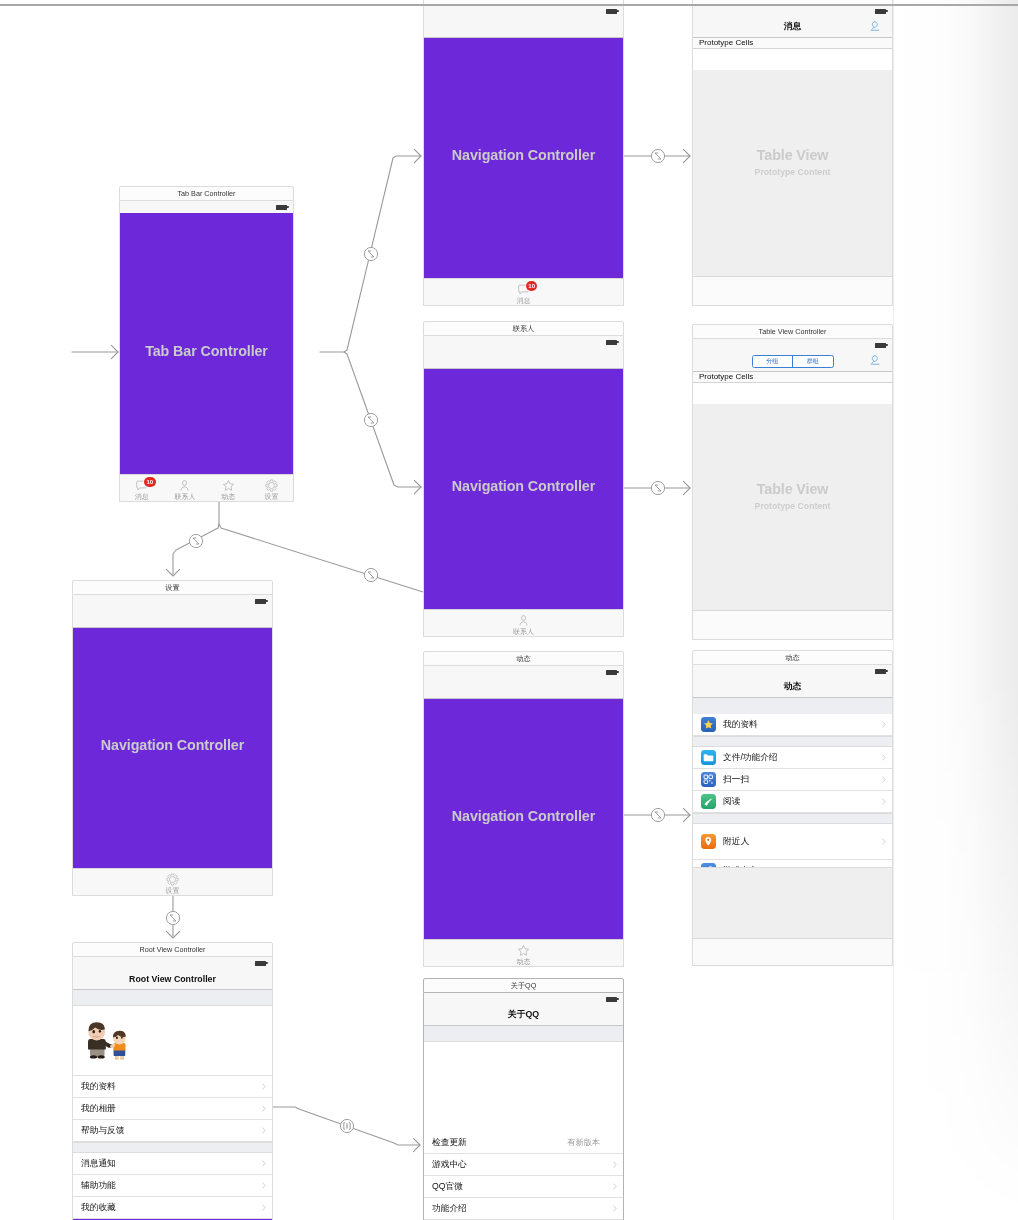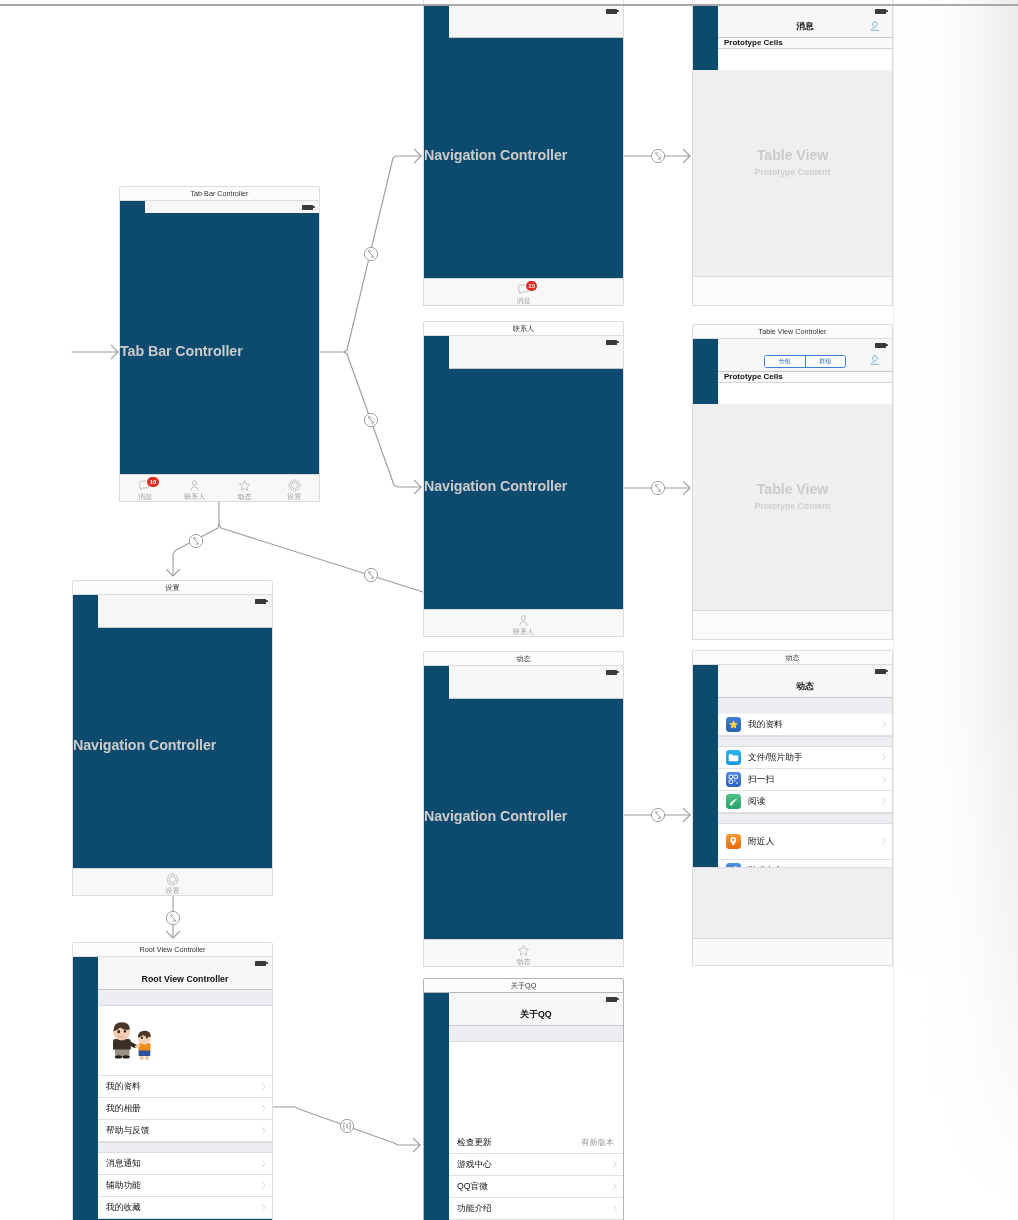--- a/index.html
+++ b/index.html
@@ -14,33 +14,33 @@
       -webkit-mask-image:linear-gradient(180deg,#000 0%,#000 55%,rgba(0,0,0,.45) 82%,rgba(0,0,0,.05) 97%,rgba(0,0,0,0) 100%);
       mask-image:linear-gradient(180deg,#000 0%,#000 55%,rgba(0,0,0,.45) 82%,rgba(0,0,0,.05) 97%,rgba(0,0,0,0) 100%);}
 
   .scene{position:absolute;box-sizing:border-box;}
   .titlebar{position:absolute;left:0;top:0;right:0;height:15px;
       background:#fcfcfc;border:1px solid #dcdcdc;box-sizing:border-box;
       border-radius:2px 2px 0 0;
       display:flex;align-items:center;justify-content:center;}
   .titlebar span{font-size:7.2px;color:#333;white-space:nowrap;}
   .device{position:absolute;left:0;top:15px;right:0;bottom:0;
-      background:#0c4a6e;border:1px solid #dcdcdc;border-top:none;box-sizing:border-box;
-      overflow:hidden;padding-left:25px;}
+      background:#6d28d9;border:1px solid #dcdcdc;border-top:none;box-sizing:border-box;
+      overflow:hidden;}
   .statusbar{position:relative;height:12px;background:#f7f7f7;}
   .battery{position:absolute;right:6px;top:4px;width:11px;height:4.5px;
       background:#3a3a3a;border-radius:.5px;}
   .battery:after{content:"";position:absolute;right:-2px;top:1.2px;width:1.6px;height:2.1px;
       background:#3a3a3a;border-radius:0 1px 1px 0;}
   .navbar{position:relative;height:20px;background:#f7f7f7;
       border-bottom:1px solid #c8c8c8;display:flex;align-items:center;justify-content:center;}
   .navbar .title{font-size:8.8px;font-weight:bold;color:#111;}
   .navbar .rightbtn{position:absolute;right:11px;top:50%;transform:translateY(-50%);}
   .body-ph{position:absolute;left:0;right:0;top:0;bottom:0;
-      display:flex;flex-direction:column;justify-content:center;}
+      display:flex;flex-direction:column;align-items:center;justify-content:center;}
   .ph-main{font-size:14.3px;font-weight:bold;color:#cbcbcb;letter-spacing:-0.1px;}
   .ph-sub{font-size:8.7px;font-weight:bold;color:#cecece;margin-top:4px;}
 
   .tabbar{position:absolute;left:0;right:0;bottom:0;height:26px;background:#f8f8f8;
       border-top:1px solid #d8d8d8;display:flex;}
   .tabitem{flex:1;display:flex;flex-direction:column;align-items:center;
       justify-content:flex-start;padding-top:4px;position:relative;}
   .tabitem .lbl{font-size:7px;color:#9a9a9a;margin-top:0.5px;line-height:7px;}
   .badge{position:absolute;background:#e02a22;border-radius:5px;color:#fff;
       font-size:6px;font-weight:bold;line-height:1;display:flex;align-items:center;
@@ -49,21 +49,21 @@
   .cell{background:#fff;border-bottom:1px solid #e0e0e0;display:flex;align-items:center;
       padding:0 6px 0 8px;position:relative;box-sizing:border-box;height:14px;}
   .cell .ct{font-size:8.7px;color:#111;letter-spacing:0;}
   .cell .rt{font-size:8.2px;color:#9a9a9a;margin-left:auto;}
   .chev{margin-left:auto;}
   .cellicon{width:15px;height:15px;border-radius:3.4px;margin-right:7px;flex:0 0 auto;
       display:flex;align-items:center;justify-content:center;}
 
   .protohdr{background:#fafafa;border-bottom:1px solid #d4d4d4;height:10px;
       display:flex;align-items:center;padding-left:6px;}
-  .protohdr span{font-size:8px;font-weight:bold;color:#0e0e0e;line-height:10px;}
+  .protohdr span{font-size:8px;font-weight:normal;color:#0e0e0e;line-height:10px;}
   .protocell{background:#fff;height:22px;border-bottom:1px solid #c9c9c9;}
 
   .avatarimg{width:46px;height:46px;margin-left:1px;}
 
   .segctl{display:flex;border:1px solid #3b7fd4;border-radius:2.5px;overflow:hidden;height:11px;
       width:80px;background:#fff;}
   .seg{flex:1;display:flex;align-items:center;justify-content:center;}
   .seg + .seg{border-left:1px solid #3b7fd4;}
   .seg span{font-size:6px;color:#1f62c0;}
   .seg-sel{background:#fff;}
@@ -122,21 +122,21 @@
       <circle cx="658" cy="156" r="6.6" fill="#ffffff" stroke="#9a9a9a" stroke-width="0.95"></circle>
       <path d="M655.0 153.0 L661.0 159.0" stroke="#9a9a9a" stroke-width="0.95"></path>
       <path d="M655.0 153.0 L658.2 153.0 M661.0 159.0 L657.8 159.0" stroke="#9a9a9a" stroke-width="0.95"></path>
       <circle cx="658" cy="488" r="6.6" fill="#ffffff" stroke="#9a9a9a" stroke-width="0.95"></circle>
       <path d="M655.0 485.0 L661.0 491.0" stroke="#9a9a9a" stroke-width="0.95"></path>
       <path d="M655.0 485.0 L658.2 485.0 M661.0 491.0 L657.8 491.0" stroke="#9a9a9a" stroke-width="0.95"></path>
       <circle cx="658" cy="815" r="6.6" fill="#ffffff" stroke="#9a9a9a" stroke-width="0.95"></circle>
       <path d="M655.0 812.0 L661.0 818.0" stroke="#9a9a9a" stroke-width="0.95"></path>
       <path d="M655.0 812.0 L658.2 812.0 M661.0 818.0 L657.8 818.0" stroke="#9a9a9a" stroke-width="0.95"></path>
     </svg>
-    <div class="scene" style="left:119px;top:186px;width:201px;height:316px">
+    <div class="scene" style="left:119px;top:186px;width:175px;height:316px">
   <div class="titlebar" style="border-color:#dcdcdc">
         <span>Tab Bar Controller</span>
       </div>
   <div class="device" style="border-color:#dcdcdc">
         <div class="statusbar">
           <div class="battery"></div>
         </div>
         <div class="body-ph">
           <div class="ph-main">Tab Bar Controller</div>
         </div>
@@ -352,21 +352,21 @@
             <path d="M0.8 0.9L3.1 3.5L0.8 6.1"></path>
           </svg>
         </div>
         <div style="height:11px;background:#eceef1;border-top:1px solid #dcdcdc;border-bottom:1px solid #dcdcdc;box-sizing:border-box"></div>
         <div class="cell" style="height:22px">
           <div class="cellicon" style="background:linear-gradient(180deg,#2fb3ee,#1496e0)">
             <svg width="11" height="9.5" viewBox="0 0 24 20">
               <path d="M1.5 4.2a1.7 1.7 0 0 1 1.7-1.7h5.6l2 2.4h10a1.7 1.7 0 0 1 1.7 1.7v9.2a1.7 1.7 0 0 1-1.7 1.7H3.2a1.7 1.7 0 0 1-1.7-1.7z" fill="#fff"></path>
             </svg>
           </div>
-          <div class="ct">文件/照片助手</div>
+          <div class="ct">文件/功能介绍</div>
           <svg class="chev" width="4" height="7" viewBox="0 0 4 7" fill="none" stroke="#c9c9ce" stroke-width="0.85" stroke-linecap="round" stroke-linejoin="round">
             <path d="M0.8 0.9L3.1 3.5L0.8 6.1"></path>
           </svg>
         </div>
         <div class="cell" style="height:22px">
           <div class="cellicon" style="background:linear-gradient(180deg,#4d86dd,#2a61bd)">
             <svg width="10.5" height="10.5" viewBox="0 0 24 24">
               <rect x="2.5" y="2.5" width="8" height="8" rx="1.2" fill="none" stroke="#fff" stroke-width="2.2"></rect>
               <rect x="13.5" y="2.5" width="8" height="8" rx="1.2" fill="none" stroke="#fff" stroke-width="2.2"></rect>
               <rect x="2.5" y="13.5" width="8" height="8" rx="1.2" fill="none" stroke="#fff" stroke-width="2.2"></rect>
@@ -510,21 +510,21 @@
         <div class="statusbar">
           <div class="battery"></div>
         </div>
         <div class="navbar">
   <div class="title">关于QQ</div>
 </div>
         <div style="height:16px;background:#eceef1;border-bottom:1px solid #dcdcdc;box-sizing:border-box"></div>
         <div style="height:90px;background:#fff"></div>
         <div class="cell" style="height:22px">
           <div class="ct">检查更新</div>
-          <div class="rt" style="margin-right:3px">有新版本</div>
+          <div class="rt" style="margin-right:17px">有新版本</div>
         </div>
         <div class="cell" style="height:22px">
           <div class="ct">游戏中心</div>
           <svg class="chev" width="4" height="7" viewBox="0 0 4 7" fill="none" stroke="#c9c9ce" stroke-width="0.85" stroke-linecap="round" stroke-linejoin="round">
             <path d="M0.8 0.9L3.1 3.5L0.8 6.1"></path>
           </svg>
         </div>
         <div class="cell" style="height:22px">
           <div class="ct">QQ官微</div>
           <svg class="chev" width="4" height="7" viewBox="0 0 4 7" fill="none" stroke="#c9c9ce" stroke-width="0.85" stroke-linecap="round" stroke-linejoin="round">

